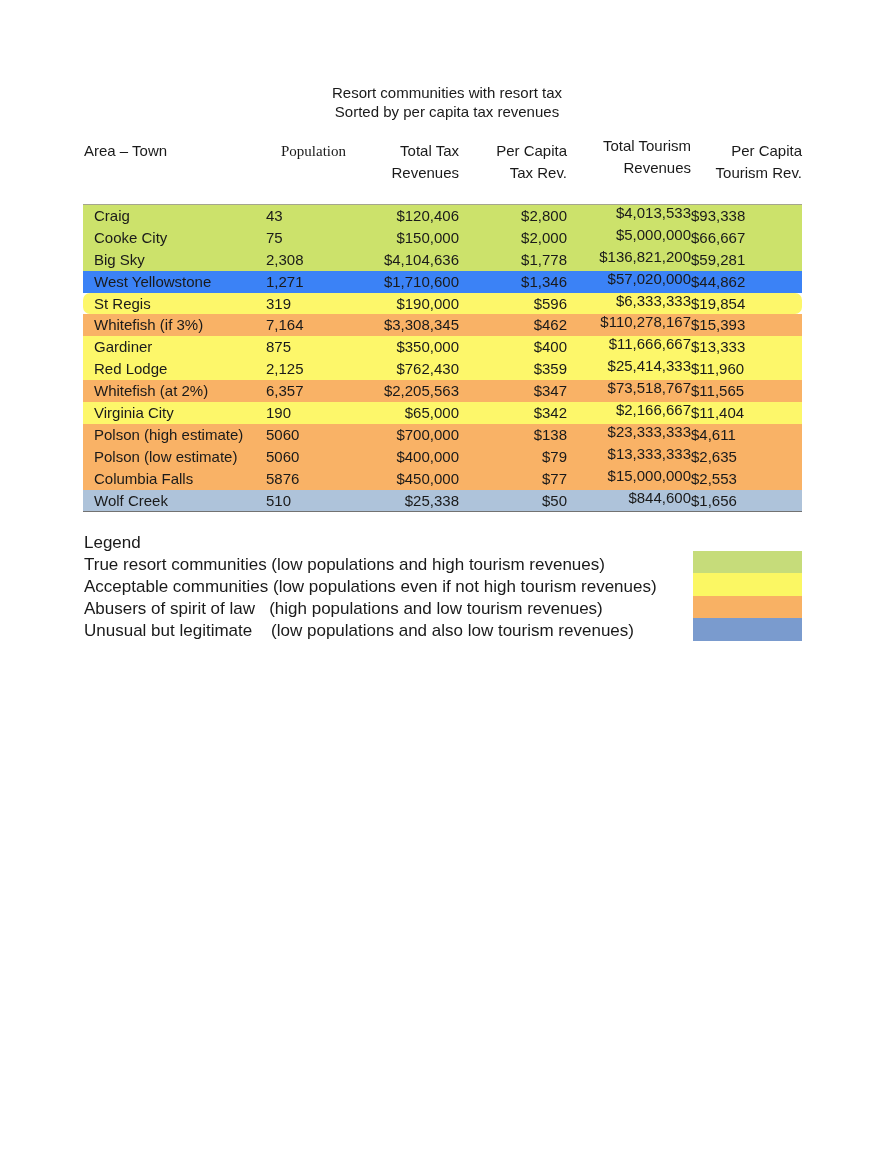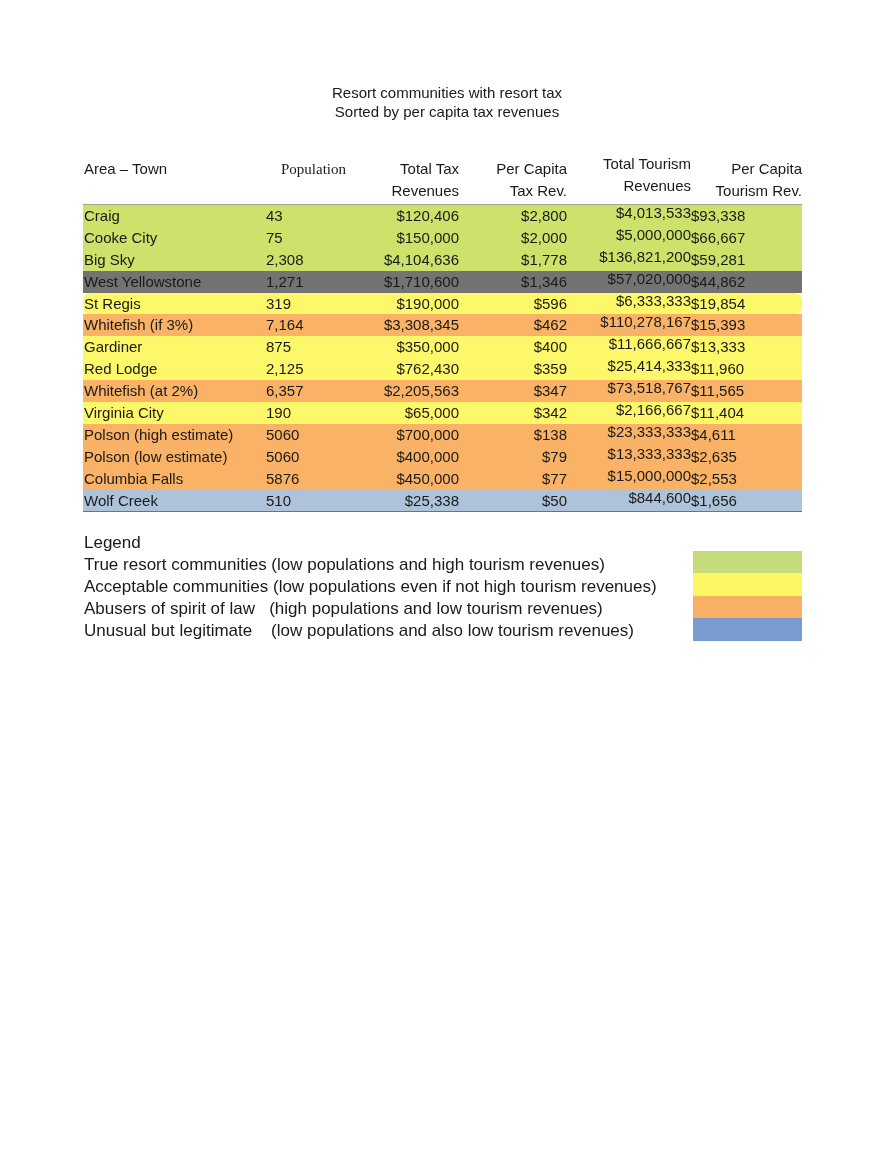--- a/index.html
+++ b/index.html
@@ -12,39 +12,39 @@
     overflow:hidden;
   }
   
   .title-block{
     position:absolute;left:0;top:83px;width:894px;
     text-align:center;font-size:15px;line-height:19px;
   }
   
   .header-row{
     position:absolute;left:83px;top:140px;width:719px;
-    display:flex;font-size:15px;line-height:22px;margin-top:18px;
+    display:flex;font-size:15px;line-height:22px;
   }
   .hcell{white-space:nowrap;}
   .hcell div{height:22px;}
   .h-town{width:183px;text-align:left;padding-left:1px;box-sizing:border-box;}
   .h-pop{width:80px;text-align:right;font-family:Liberation Serif, serif;}
   .h-tax{width:113px;text-align:right;}
   .h-pctax{width:108px;text-align:right;}
   .h-tour{width:124px;text-align:right;position:relative;top:-5px;}
   .h-pctour{width:111px;text-align:right;}
   
   .tbody{
     position:absolute;left:83px;top:204px;width:719px;
     border-top:1px solid rgba(90,90,50,0.55);
     border-bottom:1px solid rgba(40,40,40,0.65);
   }
   .trow{display:flex;height:21.9px;font-size:15px;line-height:21.9px;}
   .cell{white-space:nowrap;overflow:visible;}
-  .c-town{width:183px;text-align:left;padding-left:1px;box-sizing:border-box;}
+  .c-town{width:183px;text-align:left;padding-left:11px;box-sizing:border-box;}
   .c-pop{width:80px;text-align:left;}
   .c-tax{width:113px;text-align:right;}
   .c-pctax{width:108px;text-align:right;}
   .c-tour{width:124px;text-align:right;position:relative;top:-3px;}
   .c-pctour{width:111px;text-align:left;}
   
   .legend-block{
     position:absolute;left:84px;top:532px;
     font-size:17px;line-height:22px;
   }
@@ -109,21 +109,21 @@
       <div class="cell c-pctour">$66,667</div>
     </div>
       <div class="trow" style="background-color: rgb(204, 226, 107);">
       <div class="cell c-town">Big Sky</div>
       <div class="cell c-pop">2,308</div>
       <div class="cell c-tax">$4,104,636</div>
       <div class="cell c-pctax">$1,778</div>
       <div class="cell c-tour">$136,821,200</div>
       <div class="cell c-pctour">$59,281</div>
     </div>
-      <div class="trow" style="background-color: #737373;">
+      <div class="trow" style="background-color: #3b82f6;">
       <div class="cell c-town">West Yellowstone</div>
       <div class="cell c-pop">1,271</div>
       <div class="cell c-tax">$1,710,600</div>
       <div class="cell c-pctax">$1,346</div>
       <div class="cell c-tour">$57,020,000</div>
       <div class="cell c-pctour">$44,862</div>
     </div>
       <div class="trow" style="background-color: rgb(253, 247, 106); border-radius: 7px;">
       <div class="cell c-town">St Regis</div>
       <div class="cell c-pop">319</div>

